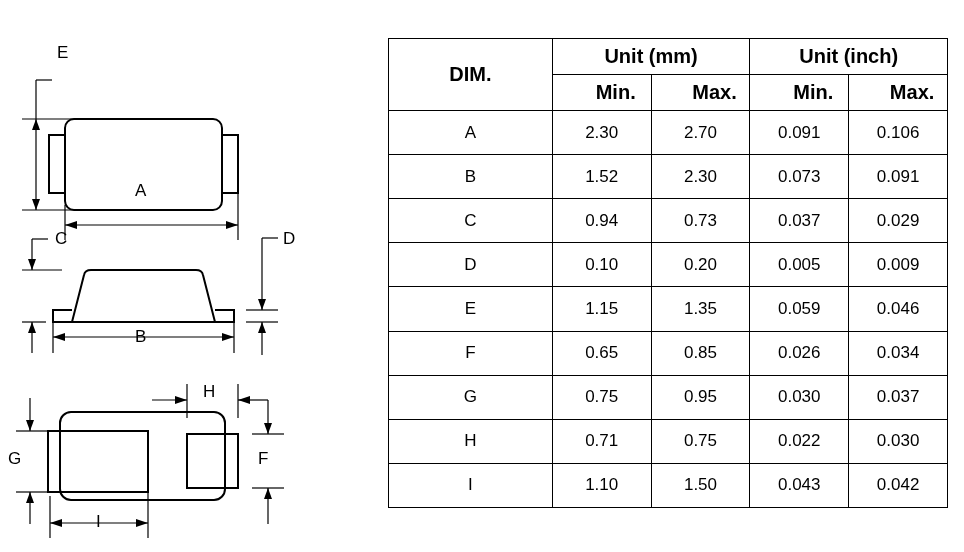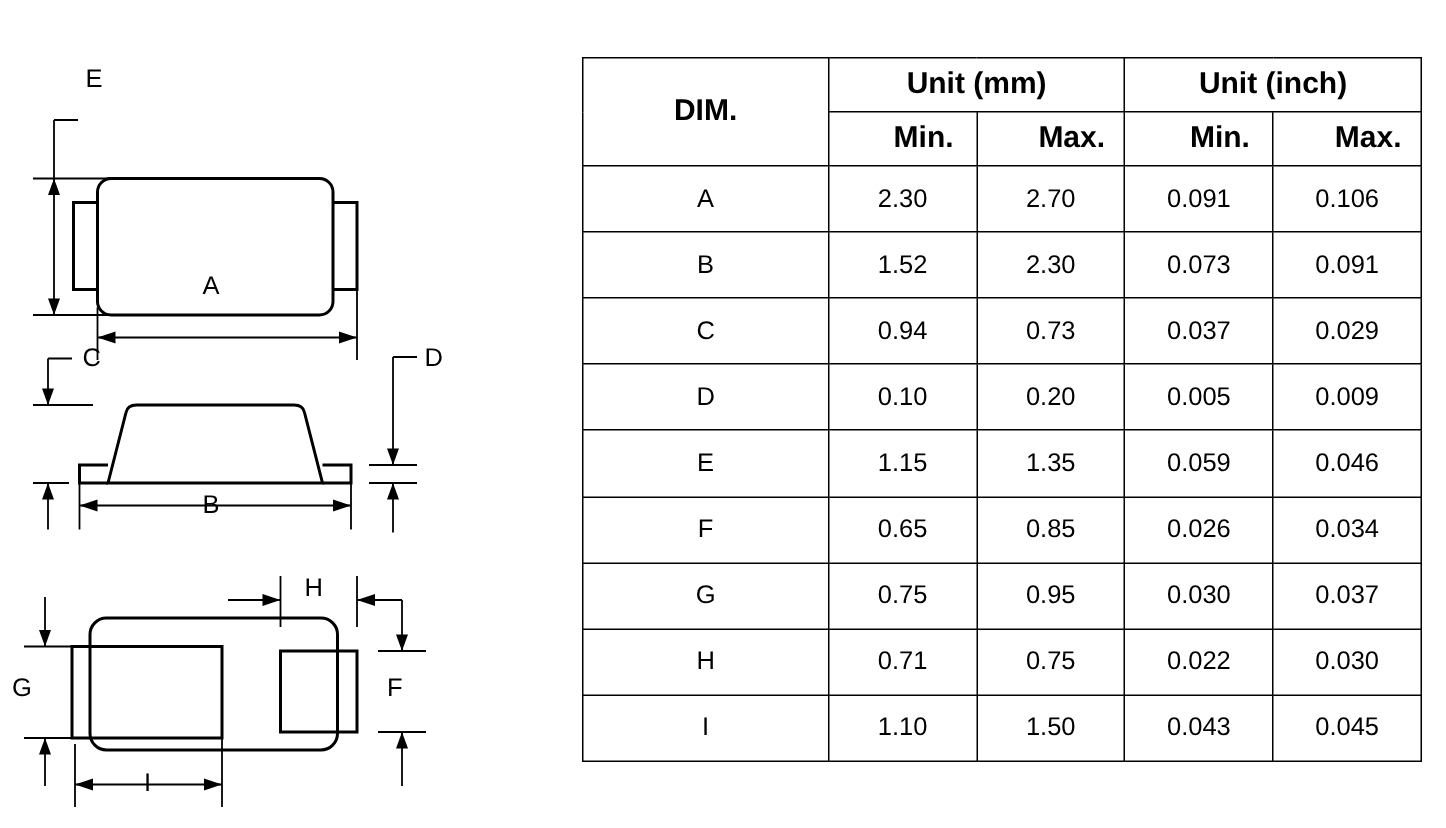--- a/index.html
+++ b/index.html
@@ -227,18 +227,18 @@
           <td class="col-v">0.71</td>
           <td class="col-v">0.75</td>
           <td class="col-v">0.022</td>
           <td class="col-v">0.030</td>
         </tr>
         <tr>
           <td class="col-dim">I</td>
           <td class="col-v">1.10</td>
           <td class="col-v">1.50</td>
           <td class="col-v">0.043</td>
-          <td class="col-v">0.045</td>
+          <td class="col-v">0.042</td>
         </tr>
       </tbody>
   </table>
 
 </div>
 
 </body></html>

